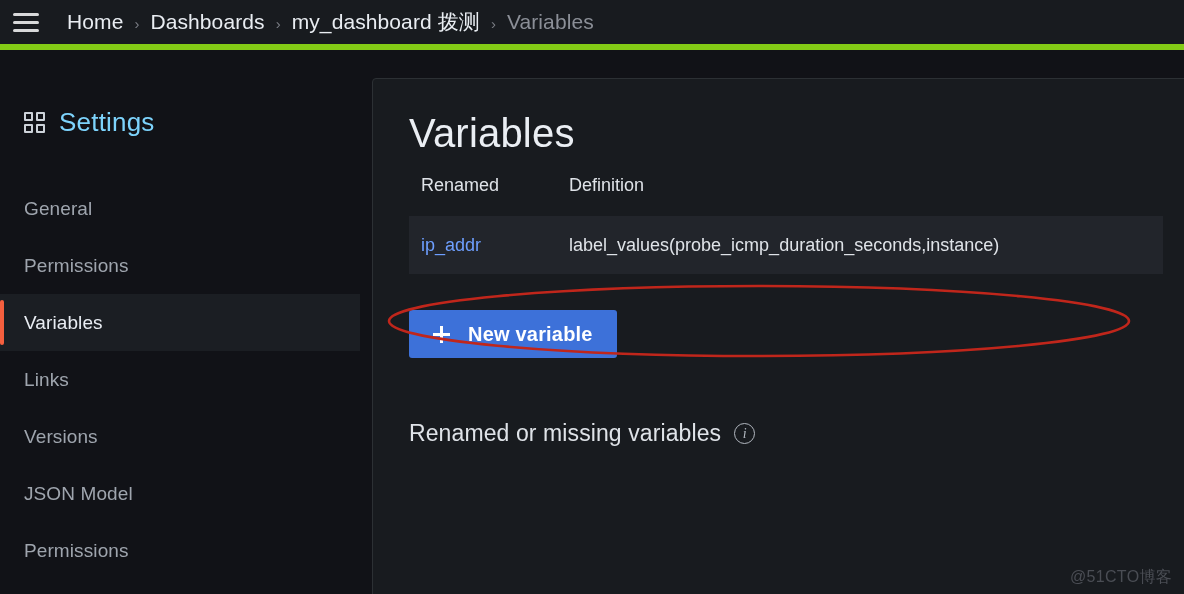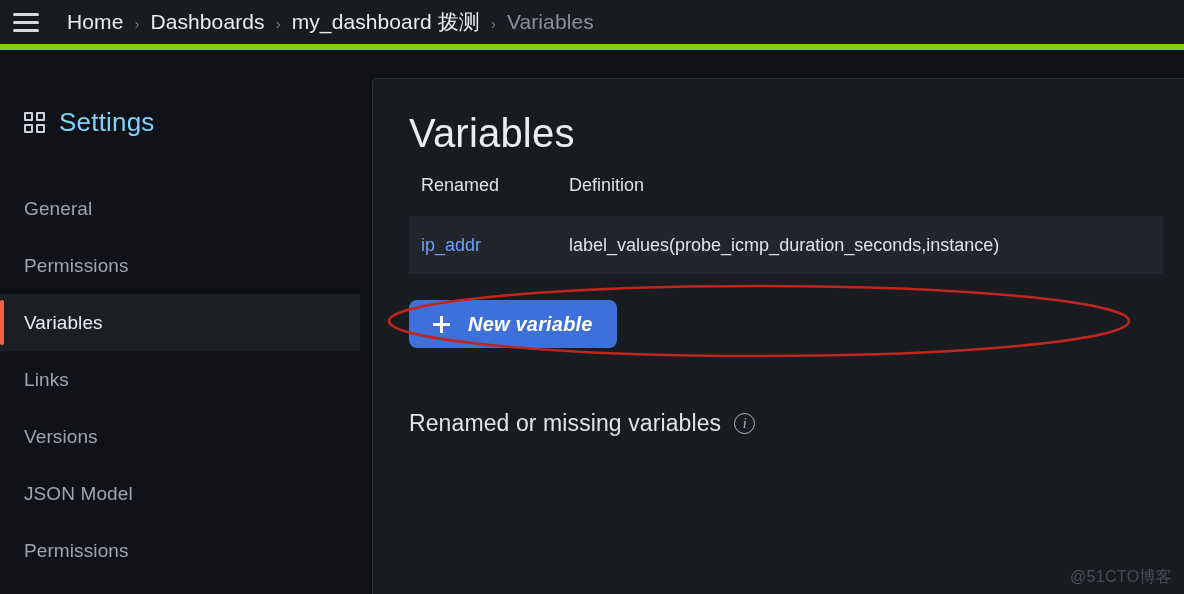--- a/index.html
+++ b/index.html
@@ -199,35 +199,34 @@
     color: #6e9fff;
     cursor: pointer;
   }
   .var-def {
     color: #dfe3e8;
     white-space: nowrap;
   }
 
   
   .new-var-btn {
-    margin-top: 26px;
+    margin-top: 36px;
     display: inline-flex;
     align-items: center;
     height: 48px;
     padding: 0 24px;
     background: #3d71d9;
     border: none;
-    border-radius: 8px;
+    border-radius: 3px;
     color: #ffffff;
     font-size: 20px;
     font-family: "Liberation Sans", sans-serif;
     font-weight: 700;
     letter-spacing: .2px;
     cursor: pointer;
-    font-style: italic;
   }
   .plus-icon {
     position: relative;
     width: 17px; height: 17px;
     margin-right: 18px;
     flex: 0 0 auto;
   }
   .plus-icon::before, .plus-icon::after {
     content: "";
     position: absolute;

